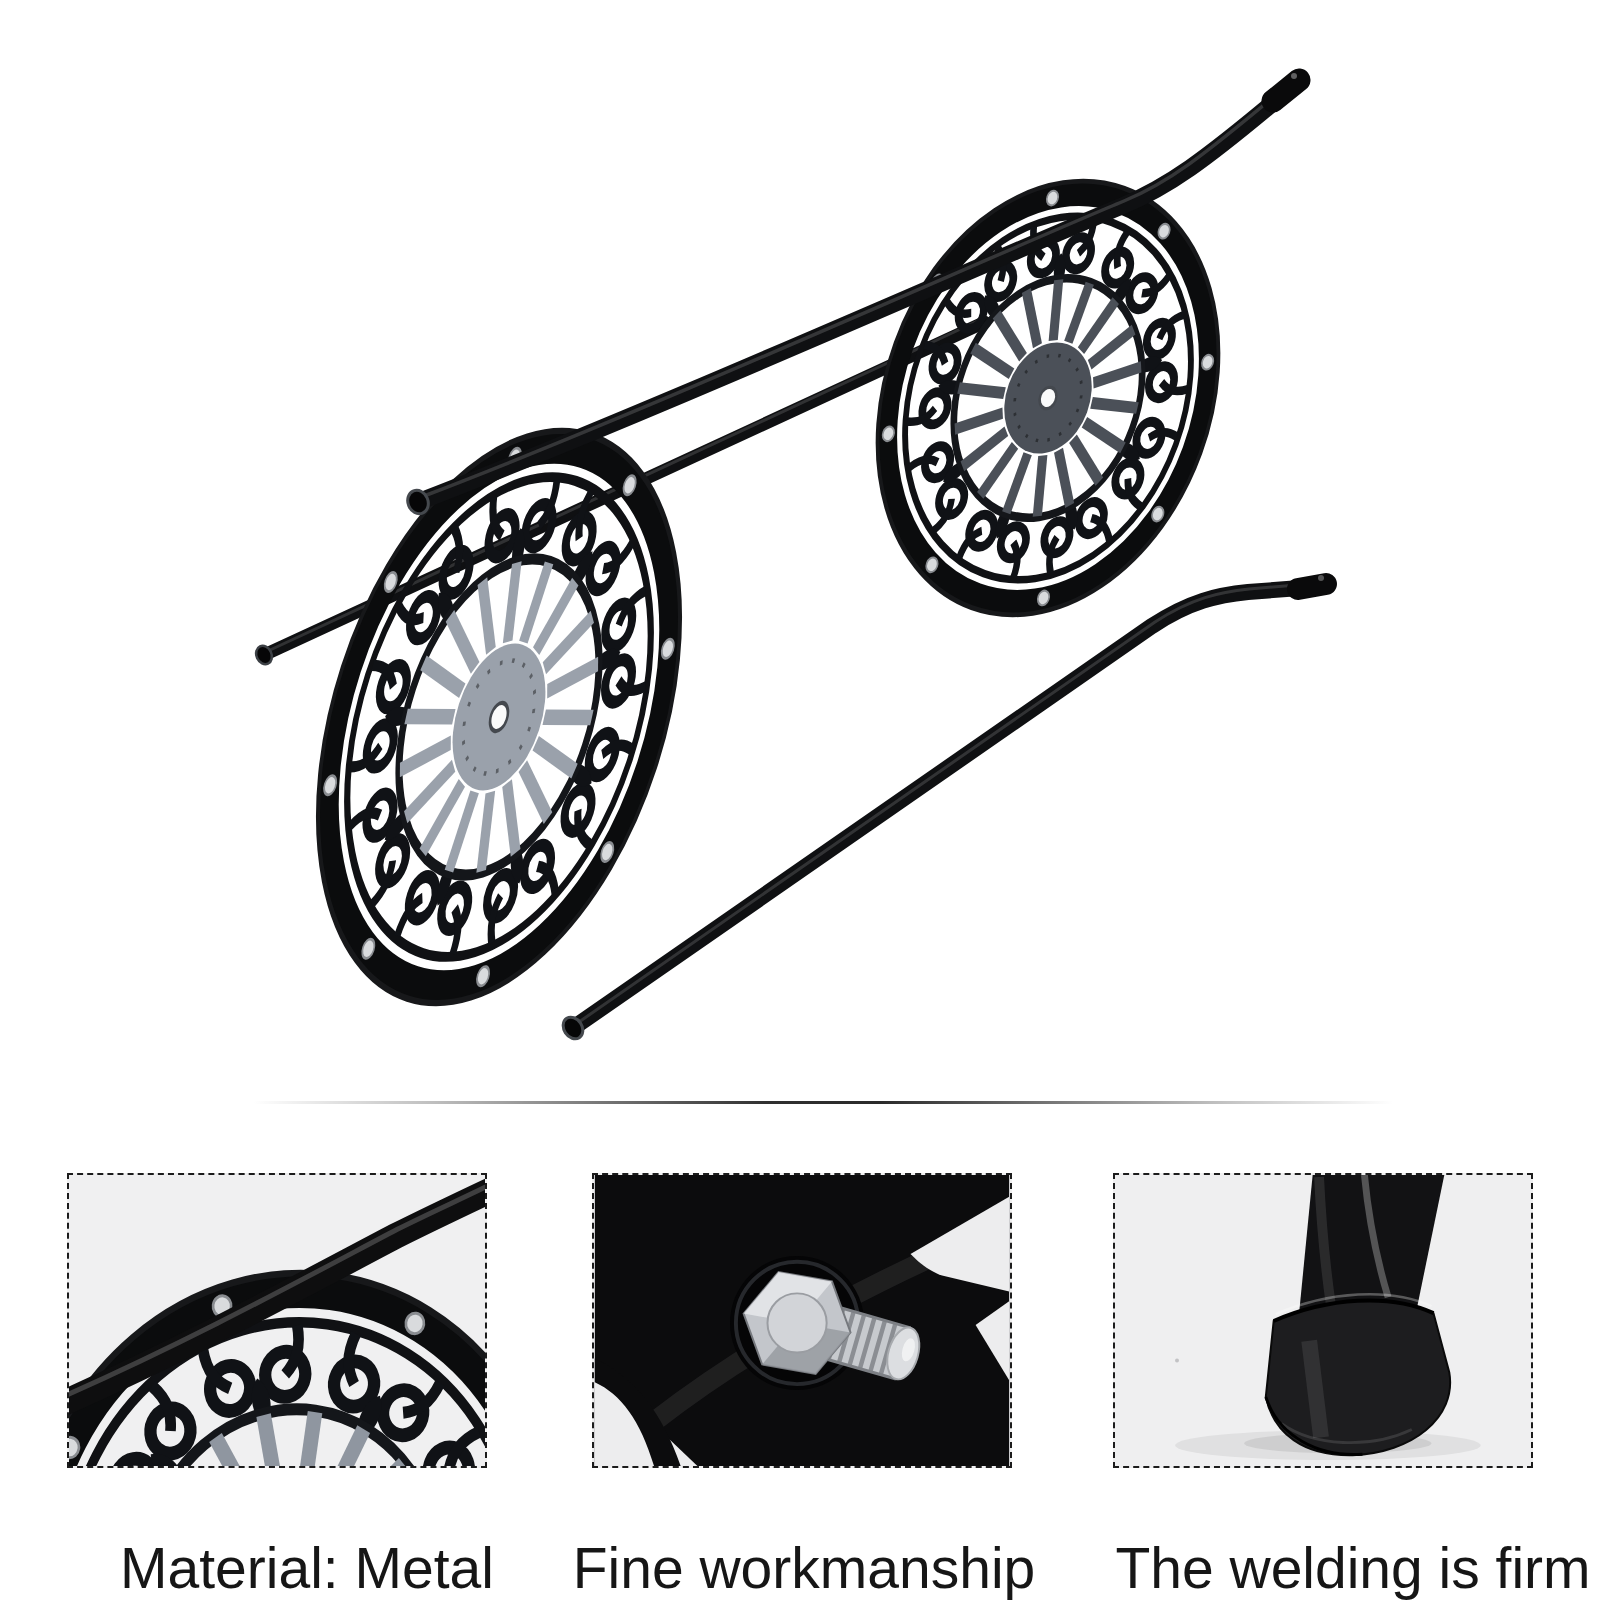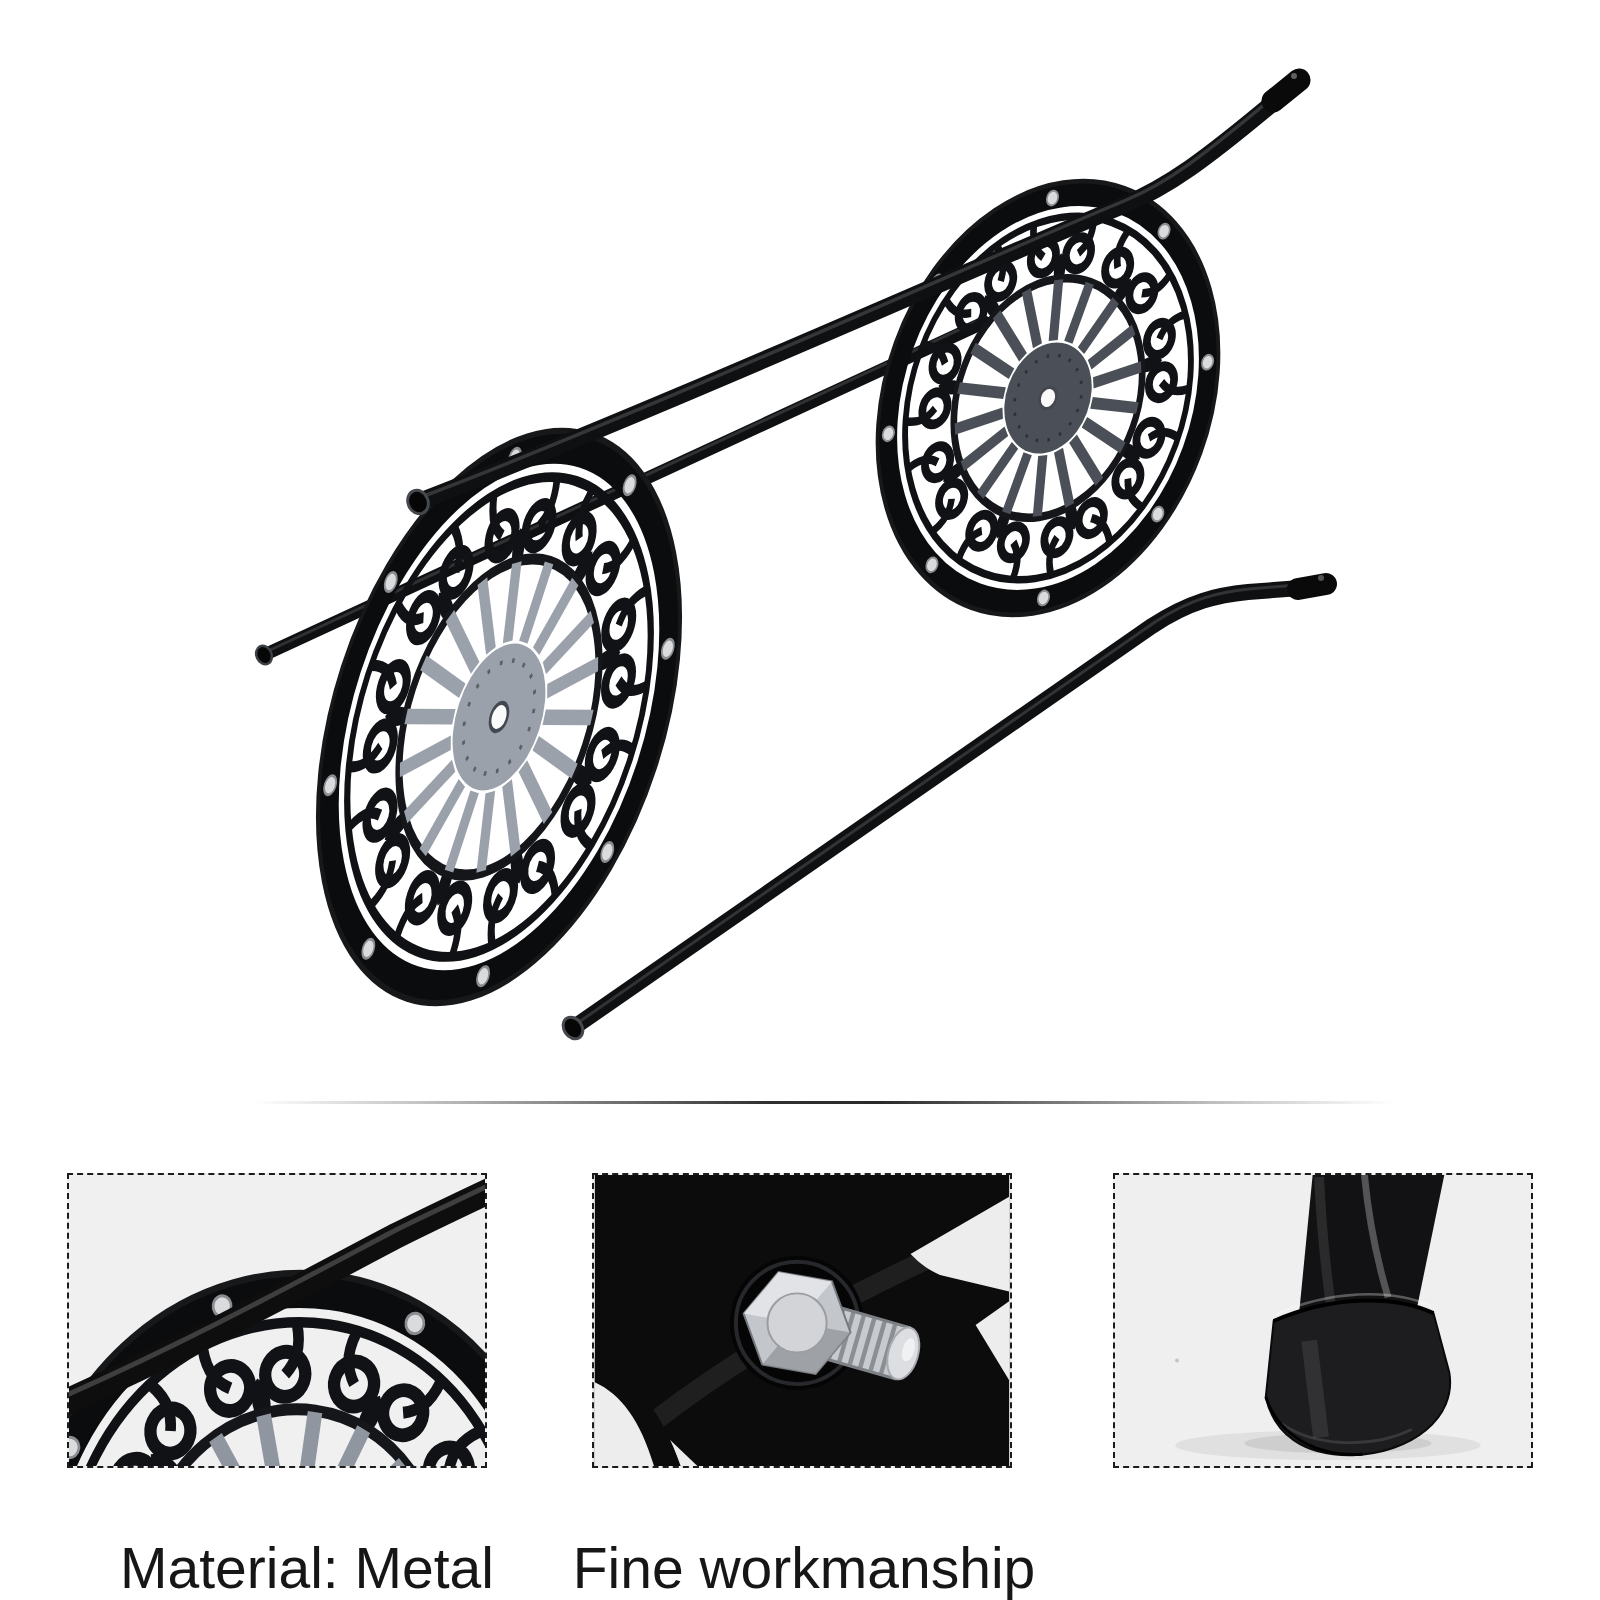--- a/index.html
+++ b/index.html
@@ -173,14 +173,15 @@
         <path d="M196,168 L208,266" stroke="rgba(255,255,255,.09)" stroke-width="16" fill="none"></path>
         <path d="M168,252 C200,275 258,278 300,258" stroke="rgba(255,255,255,.12)" stroke-width="3" fill="none"></path>
         <path d="M152,225 C165,265 205,286 250,283" stroke="#000000" stroke-width="3" fill="none"></path>
       </g>
       <circle cx="62" cy="188" r="2" fill="#c3c3c5"></circle>
     </svg>
   </figure>
 
   <div class="caption c1">Material: Metal</div>
   <div class="caption c2">Fine workmanship</div>
+  <div class="caption c3">The welding is firm</div>
 
 </div>
 
 </body></html>

